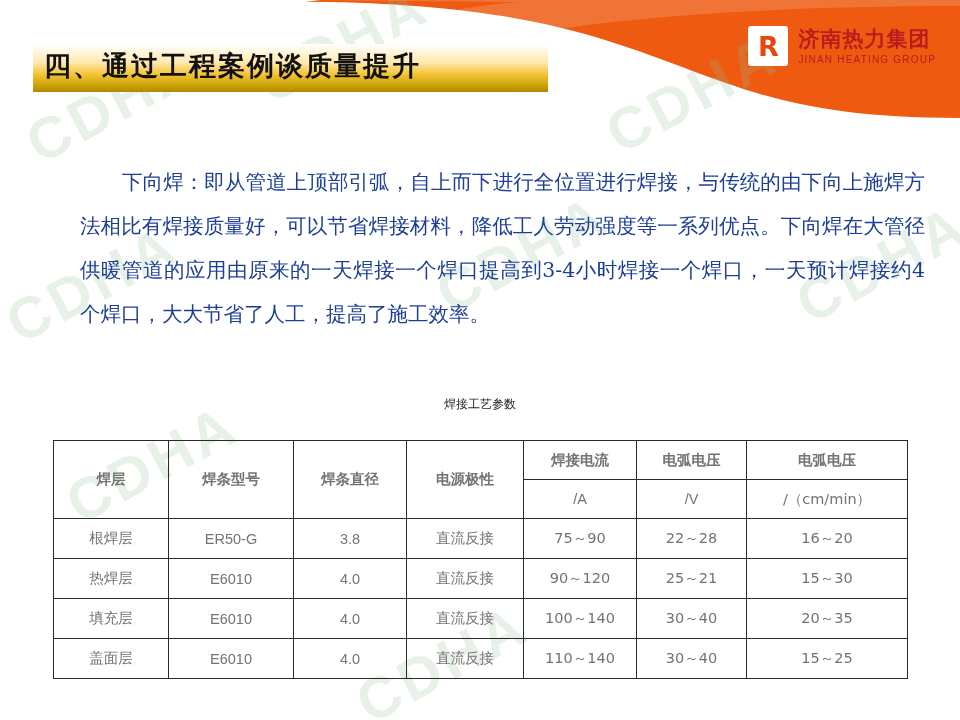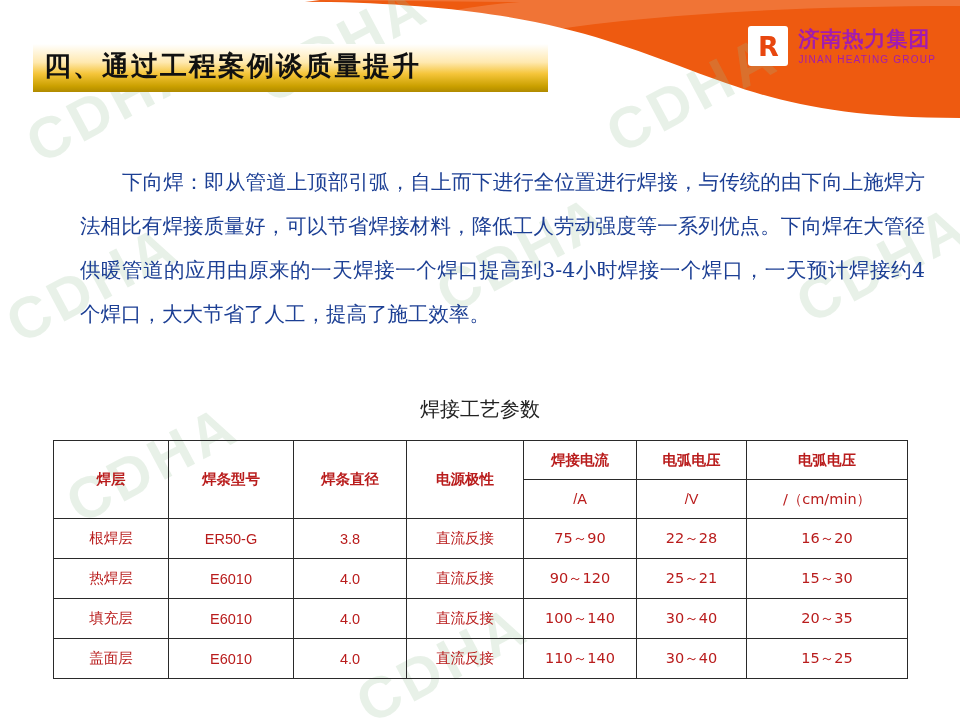--- a/index.html
+++ b/index.html
@@ -51,21 +51,21 @@
     display: flex;
     align-items: center;
     justify-content: center;
     color: #e8470f;
     font-size: 27px;
     font-weight: bold;
     line-height: 1;
     font-family: "DejaVu Sans", sans-serif;
   }
   .logo-text {
-    color: #a21caf;
+    color: #b91c1c;
     line-height: 1.15;
   }
   .logo-cn {
     font-size: 21px;
     font-weight: bold;
     letter-spacing: 1px;
   }
   .logo-en {
     font-size: 10px;
     letter-spacing: 1.2px;
@@ -123,21 +123,21 @@
     z-index: 3;
   }
 
   
   .table-caption {
     position: absolute;
     top: 396px;
     left: 0;
     width: 960px;
     text-align: center;
-    font-size: 20px;
+    font-size: 12px;
     color: #222222;
     z-index: 3;
     font-family: "DejaVu Sans", "Liberation Sans", sans-serif;
   }
 
   
   .table-wrap {
     position: absolute;
     left: 53px;
     top: 440px;
@@ -148,21 +148,21 @@
     border-collapse: collapse;
     width: 854px;
     table-layout: fixed;
     background: transparent;
   }
   td, th {
     border: 1px solid #2a2a2a;
     text-align: center;
     vertical-align: middle;
     font-size: 14.5px;
-    color: #b91c1c;
+    color: #737373;
     padding: 0;
     height: 39px;
     font-family: "DejaVu Sans", "Liberation Sans", sans-serif;
   }
   th {
     font-weight: bold;
   }
   td.cn, th.cn {
     font-family: "DejaVu Sans", "Liberation Sans", sans-serif;
   }

